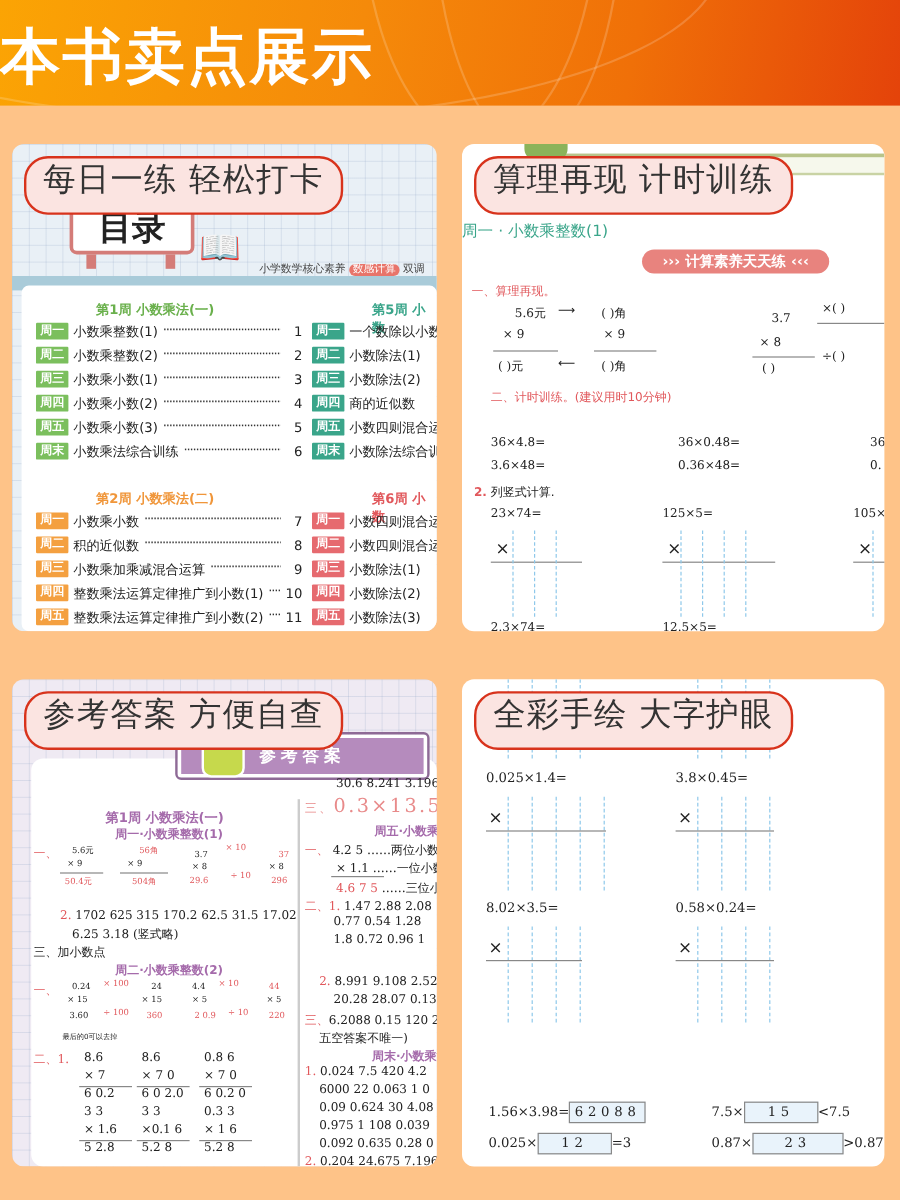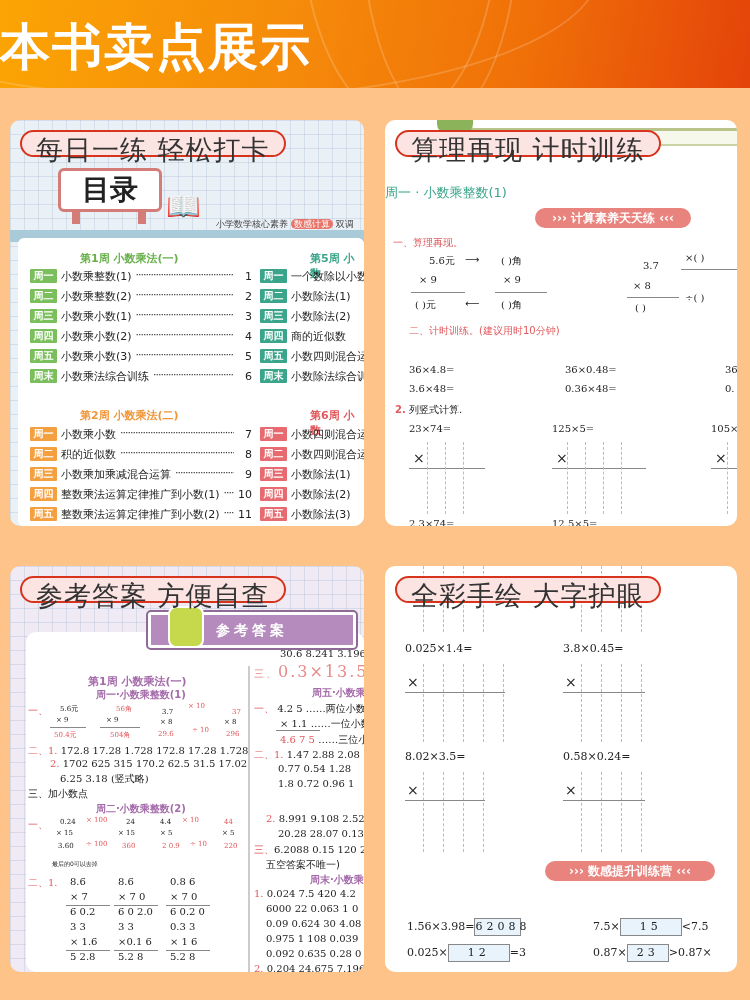--- a/index.html
+++ b/index.html
@@ -6,21 +6,21 @@
 body{width:750px;height:1000px;background:#fec388;font-family:"DejaVu Sans",sans-serif;position:relative;overflow:hidden}
 .banner{position:absolute;left:0;top:0;width:750px;height:88px;background:linear-gradient(100deg,#fba404 0%,#f58a0a 40%,#f07008 70%,#e4430a 100%);overflow:hidden}
 .banner .swoosh{position:absolute;border-radius:50%;border:2px solid rgba(255,255,255,.18)}
 .banner-title{position:absolute;left:0;right:0;top:14px;text-align:left;color:#fff;font-size:50px;font-weight:bold;letter-spacing:2px;font-family:"DejaVu Sans",sans-serif}
 .panel{position:absolute;background:#fff;border-radius:10px;overflow:hidden}
 .p1{left:10px;top:120px;width:354px;height:406px;background:#e9f0f6}
 .p2{left:385px;top:120px;width:352px;height:406px}
 .p3{left:10px;top:566px;width:354px;height:406px;background:#efeaf3}
 .p4{left:385px;top:566px;width:352px;height:406px}
 .grid-bg{background-image:linear-gradient(rgba(150,170,200,.25) 1px,transparent 1px),linear-gradient(90deg,rgba(150,170,200,.25) 1px,transparent 1px);background-size:14px 14px}
-.pill{position:absolute;left:10px;top:10px;height:27px;padding:0 14px;border:2px solid #d8331c;border-radius:20px;background:#fbe4e1;color:#333;font-size:27px;line-height:36px;white-space:nowrap;z-index:5;letter-spacing:1px}
+.pill{position:absolute;left:10px;top:10px;height:49px;padding:0 14px;border:2px solid #d8331c;border-radius:20px;background:#fbe4e1;color:#333;font-size:27px;line-height:36px;white-space:nowrap;z-index:5;letter-spacing:1px}
 .sign{position:absolute;left:48px;top:48px;width:104px;height:44px;background:#fff;border:3px solid #d47c78;border-radius:6px;font-size:28px;font-weight:bold;text-align:center;line-height:38px;color:#222}
 .sign-leg{position:absolute;top:92px;width:8px;height:12px;background:#d47c78}
 .book{position:absolute;left:156px;top:70px;font-size:28px;color:#9a6d5a}
 .toc-sub{position:absolute;left:206px;top:98px;font-size:9px;color:#444;white-space:nowrap}
 .toc-sub b{background:#e8746a;color:#fff;border-radius:6px;padding:0 3px;font-weight:normal}
 .toc-band{position:absolute;left:0;top:110px;width:100%;height:12px;background:#a9cbd9}
 .toc-card{position:absolute;left:8px;top:118px;width:346px;height:288px;background:#fff;border-radius:6px}
 .week-h{position:absolute;font-size:11px;font-weight:bold}
 .toc-row{position:absolute;height:16px;font-size:11px;color:#222;white-space:nowrap;display:flex;align-items:center}
 .tag{display:inline-block;width:27px;height:14px;color:#fff;font-size:10px;font-weight:bold;text-align:center;line-height:14px;margin-right:4px;border-radius:1px}
@@ -273,21 +273,20 @@
   <div class="ans small" style="left:44px;top:164px;color:#e1585c">50.4元</div>
   <div class="ans small" style="left:100px;top:164px;color:#e1585c">504角</div>
   <div class="ans small" style="left:152px;top:142px">3.7</div>
   <div class="ans small" style="left:178px;top:136px;color:#e1585c">× 10</div>
   <div class="ans small" style="left:222px;top:142px;color:#e1585c">37</div>
   <div class="ans small" style="left:150px;top:152px">×  8</div>
   <div class="ans small" style="left:182px;top:160px;color:#e1585c">÷ 10</div>
   <div class="ans small" style="left:214px;top:152px">×  8</div>
   <div class="ans small" style="left:148px;top:164px;color:#e1585c">29.6</div>
   <div class="ans small" style="left:216px;top:164px;color:#e1585c">296</div>
-  <div class="ans" style="left:18px;top:178px"><span class="r">二、1.</span> <span>172.8   17.28   1.728   172.8   17.28   1.728</span></div>
   <div class="ans" style="left:40px;top:192px"><span class="r">2.</span> <span>1702   625   315   170.2   62.5   31.5   17.02</span></div>
   <div class="ans" style="left:50px;top:206px">6.25   3.18  (竖式略)</div>
   <div class="ans" style="left:18px;top:221px">三、加小数点</div>
   <div class="ans-h" style="left:86px;top:236px">周二·小数乘整数(2)</div>
   <div class="ans r" style="left:18px;top:252px;color:#e1585c">一、</div>
   <div class="ans small" style="left:50px;top:252px">0.24</div>
   <div class="ans small" style="left:76px;top:250px;color:#e1585c">× 100</div>
   <div class="ans small" style="left:116px;top:252px">24</div>
   <div class="ans small" style="left:150px;top:252px">4.4</div>
   <div class="ans small" style="left:172px;top:250px;color:#e1585c">× 10</div>
@@ -388,18 +387,17 @@
       <div class="xmark" style="left:22px;top:216px">×</div>
       <div class="xmark" style="left:180px;top:216px">×</div>
       <div class="line" style="left:20px;top:234px;width:80px"></div>
       <div class="line" style="left:178px;top:234px;width:82px"></div>
     </div>
   <div class="pill">全彩手绘 大字护眼</div>
   <div class="txt" style="left:20px;top:76px;font-size:11px">0.025×1.4=</div>
   <div class="txt" style="left:178px;top:76px;font-size:11px">3.8×0.45=</div>
   <div class="txt" style="left:20px;top:184px;font-size:11px">8.02×3.5=</div>
   <div class="txt" style="left:178px;top:184px;font-size:11px">0.58×0.24=</div>
-  <div class="redpill" style="left:160px;top:295px;width:170px;height:20px">››› 数感提升训练营 ‹‹‹</div>
-  <div class="txt" style="left:22px;top:352px;font-size:11px"><span>1.56×3.98=</span><span class="box" style="width:47px">62088</span></div>
+  <div class="txt" style="left:22px;top:352px;font-size:11px"><span>1.56×3.98=</span><span class="box" style="width:64px">62088</span></div>
   <div class="txt" style="left:208px;top:352px;font-size:11px"><span>7.5×</span><span class="box" style="width:62px">15</span><span>&lt;7.5</span></div>
   <div class="txt" style="left:22px;top:378px;font-size:11px"><span>0.025×</span><span class="box" style="width:62px">12</span><span>=3</span></div>
-  <div class="txt" style="left:208px;top:378px;font-size:11px"><span>0.87×</span><span class="box" style="width:42px">23</span><span>&gt;0.87×</span></div>
+  <div class="txt" style="left:208px;top:378px;font-size:11px"><span>0.87×</span><span class="box" style="width:76px">23</span><span>&gt;0.87×</span></div>
 </div>
 
 </body></html>

